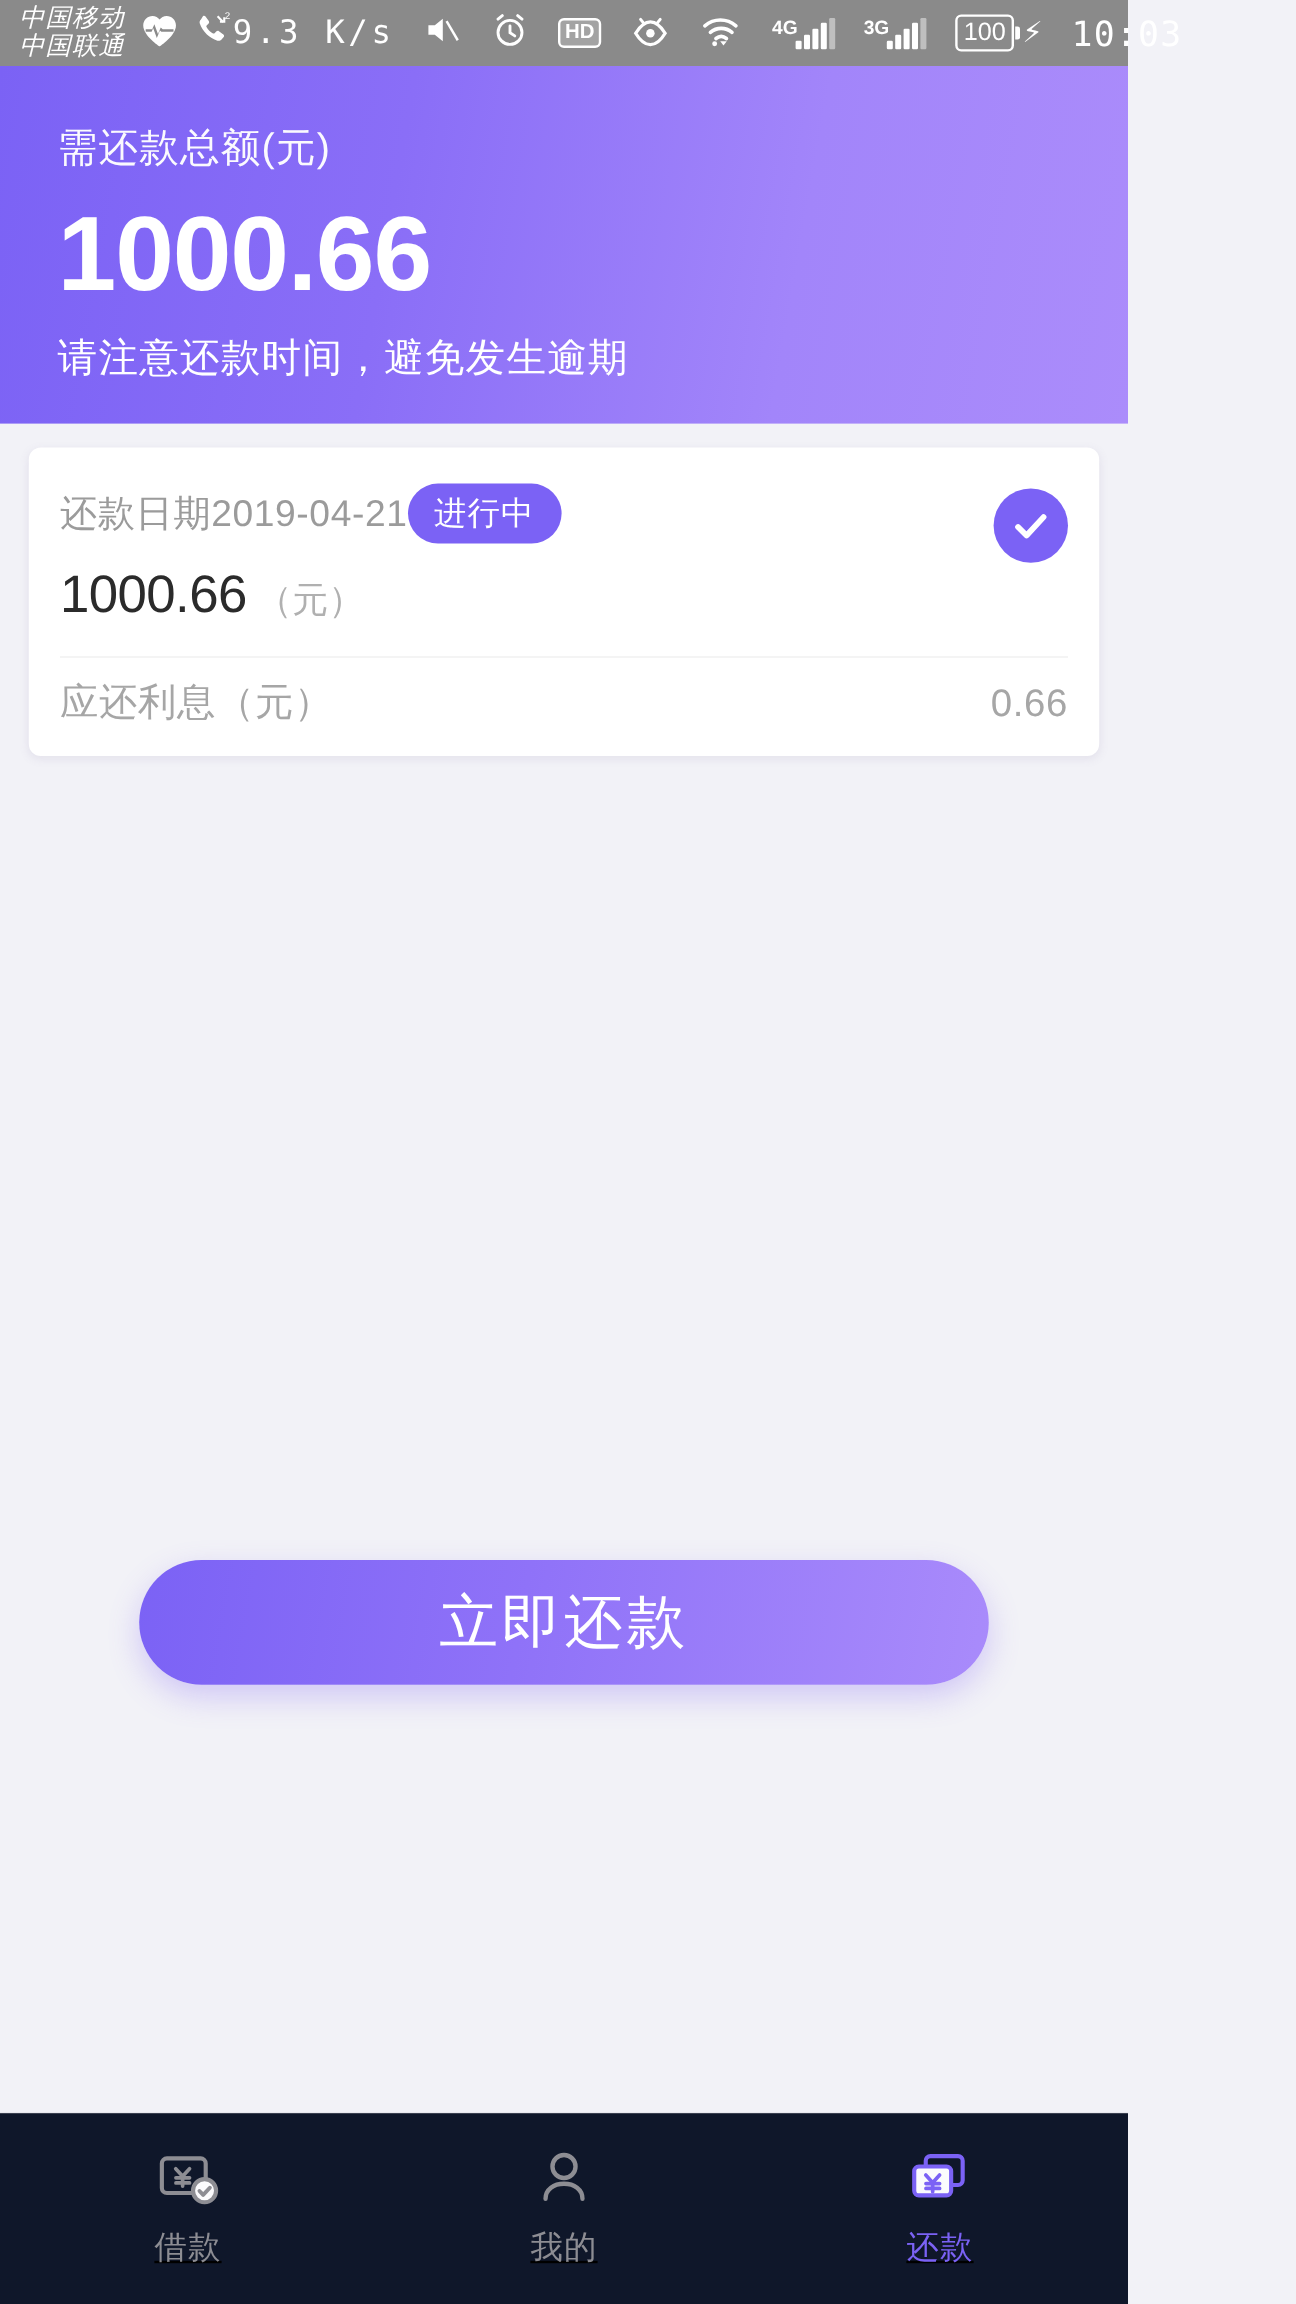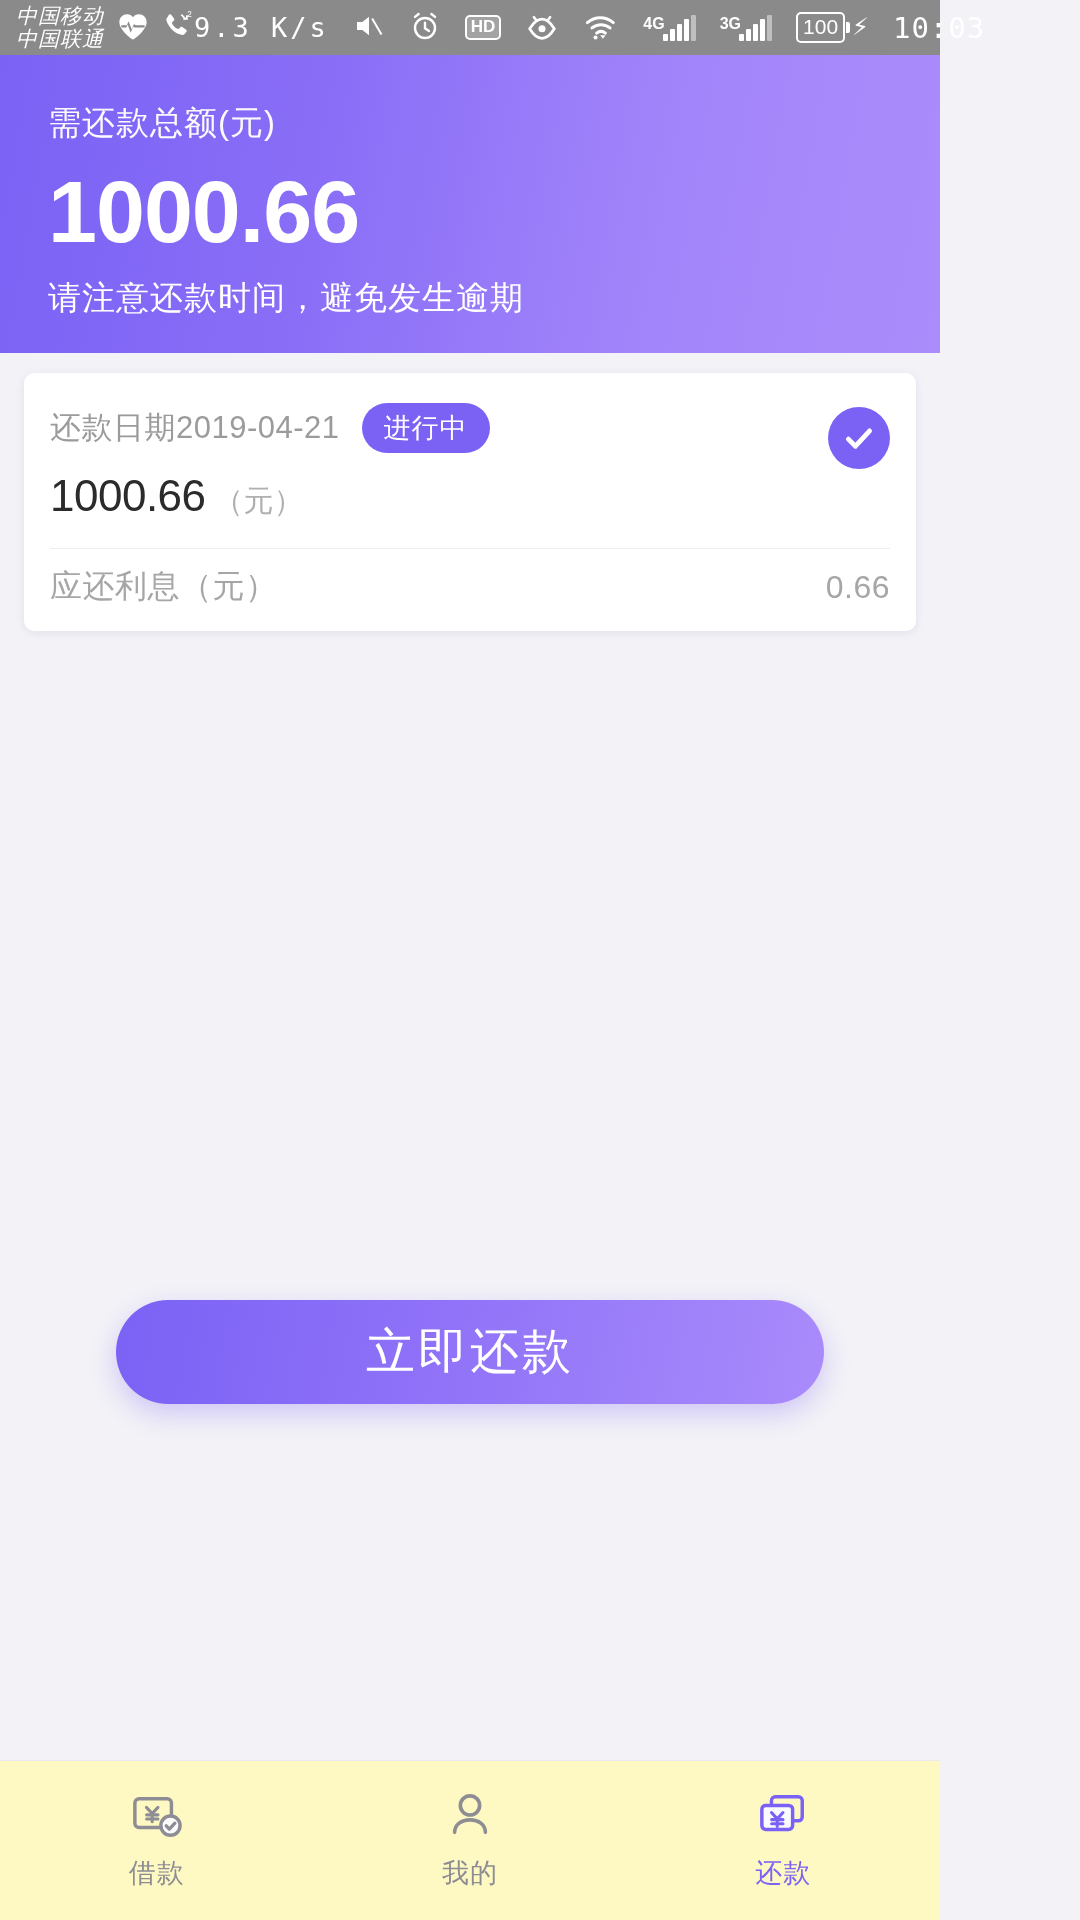--- a/index.html
+++ b/index.html
@@ -85,21 +85,21 @@
     box-shadow:0 2px 8px rgba(120,110,160,.12);
     padding:0 26px;
   }
   .card-top {
     display:flex; align-items:flex-start;
     padding:30px 0 0 0;
     position:relative;
   }
   .card-top-left { flex:1; }
   .row-date {
-    display:flex; align-items:center; gap:22px;
+    display:flex; align-items:center; 
   }
   .date-text { font-size:31px; color:#9b9b9b; letter-spacing:.5px; }
   .badge {
     background:#7b62f5; color:#fff;
     font-size:27px;
     padding:7px 22px;
     border-radius:26px;
     letter-spacing:1px;
     white-space:nowrap;
   }
@@ -141,23 +141,24 @@
     color:#fff; font-size:49px; letter-spacing:3px;
     display:flex; align-items:center; justify-content:center;
     border:none; cursor:pointer;
     box-shadow:0 10px 26px rgba(130,100,245,.30);
   }
 
   
   .tabbar {
     position:absolute; left:0; right:0; bottom:0;
     height:160px;
-    background:#fef9c3;
+    background:#0f172a;
     border-top:1px solid #e9e9ee;
     display:flex;
+    text-decoration:underline;
   }
   .tab {
     flex:1;
     display:flex; flex-direction:column;
     align-items:center; justify-content:center;
     gap:14px;
     cursor:pointer;
   }
   .tab-ico { width:54px; height:50px; display:block; }
   .tab-label { font-size:27px; color:#8d8d93; letter-spacing:1px; }

